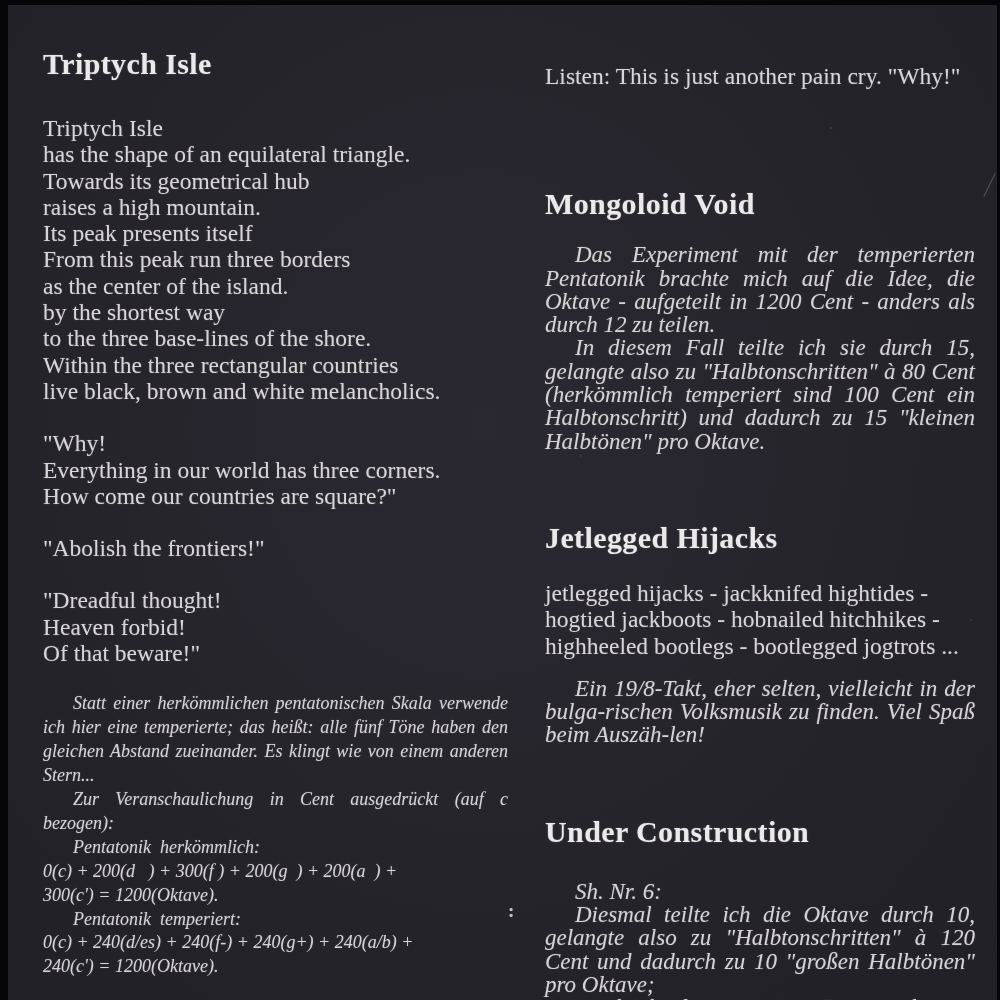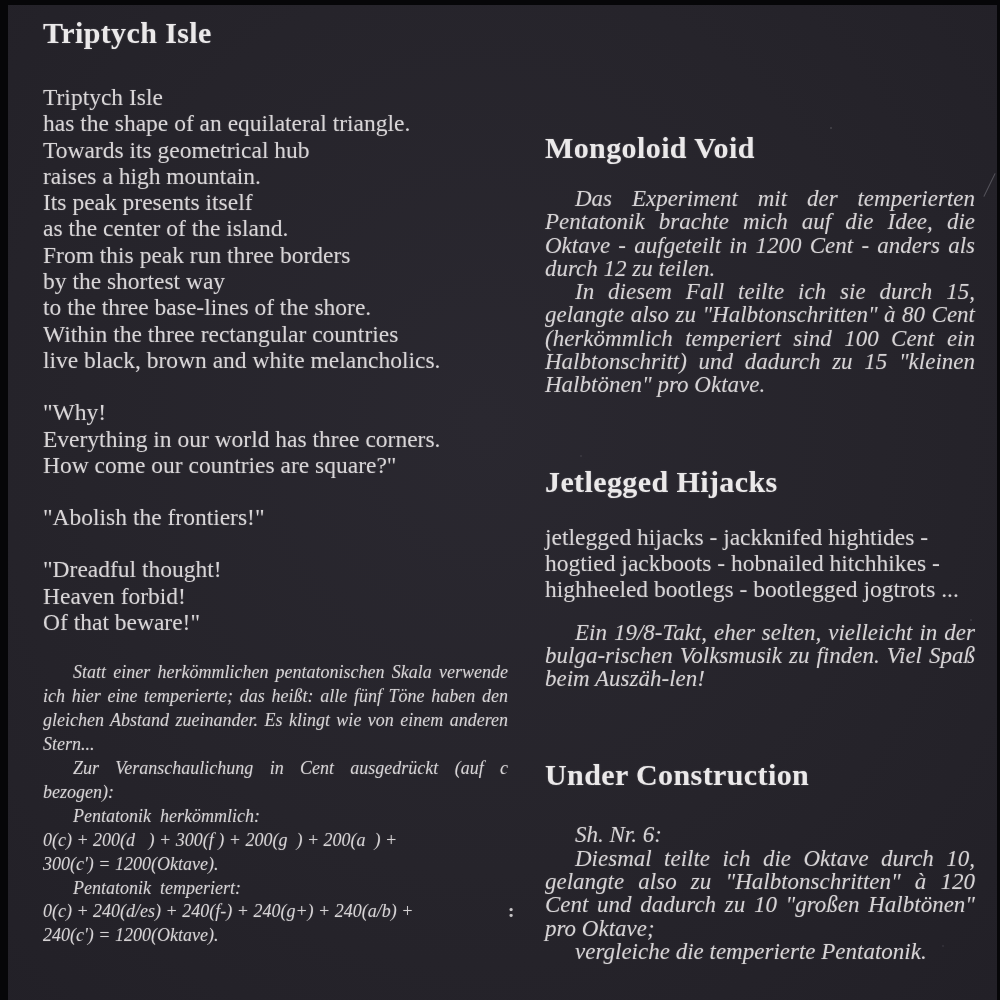--- a/index.html
+++ b/index.html
@@ -7,21 +7,21 @@
     width:1000px;height:1000px;position:relative;overflow:hidden;
     background:#060608;
     font-family:"Liberation Serif","DejaVu Serif",serif;
   }
   .scan{
     position:absolute;left:8px;top:5px;right:3px;bottom:0;
     background:radial-gradient(ellipse at 48% 42%, #2a2830 0%, #26242b 55%, #222027 100%);
     color:#d7d4d6;
   }
   .col{position:absolute;}
-  .col-left{left:35px;top:13px;width:465px;}
+  .col-left{left:35px;top:44px;width:465px;}
   .col-right{left:537px;top:28px;width:430px;}
   h1{
     font-size:30px;font-weight:bold;line-height:30px;margin:0;
     color:#ebe9ea;letter-spacing:.4px;
     text-shadow:0 0 2px rgba(235,233,235,.28);
   }
   .body-text{
     font-size:23.5px;line-height:26.3px;color:#d8d5d7;
     text-shadow:0 0 1.5px rgba(216,213,215,.3);
   }
@@ -73,22 +73,22 @@
   <div class="col col-left">
     <h1>Triptych Isle</h1>
 
     <div class="poem body-text">
       <div class="stanza">
           <div>Triptych Isle</div>
           <div>has the shape of an equilateral triangle.</div>
           <div>Towards its geometrical hub</div>
           <div>raises a high mountain.</div>
           <div>Its peak presents itself</div>
+          <div>From this peak run three borders</div>
           <div>as the center of the island.</div>
-          <div>From this peak run three borders</div>
           <div>by the shortest way</div>
           <div>to the three base-lines of the shore.</div>
           <div>Within the three rectangular countries</div>
           <div>live black, brown and white melancholics.</div>
         </div>
       <div class="stanza">
           <div>"Why!</div>
           <div>Everything in our world has three corners.</div>
           <div>How come our countries are square?"</div>
         </div>
@@ -110,20 +110,21 @@
 300(c') = 1200(Oktave).</p>
       <p class="ind pre">Pentatonik  temperiert:</p>
       <p class="pre">0(c) + 240(d/es) + 240(f-) + 240(g+) + 240(a/b) +
 240(c') = 1200(Oktave).</p>
     </div>
   </div>
 
   <div class="col col-right">
 
     <section>
+      <p class="body-text sec-body">Listen: This is just another pain cry. "Why!"</p>
     </section>
 
     <section>
       <h1 class="h-mongoloid">Mongoloid Void</h1>
       <div class="it-notes mv-notes">
         <p class="just ind">Das Experiment mit der temperierten Pentatonik brachte mich auf die Idee, die Oktave -  aufgeteilt in 1200 Cent - anders als durch 12 zu teilen.</p>
         <p class="just ind">In diesem Fall teilte ich sie durch 15, gelangte also zu "Halbtonschritten" à 80 Cent (herkömmlich temperiert sind 100 Cent ein Halbtonschritt) und dadurch zu 15 "kleinen Halbtönen" pro Oktave.</p>
       </div>
     </section>
 

